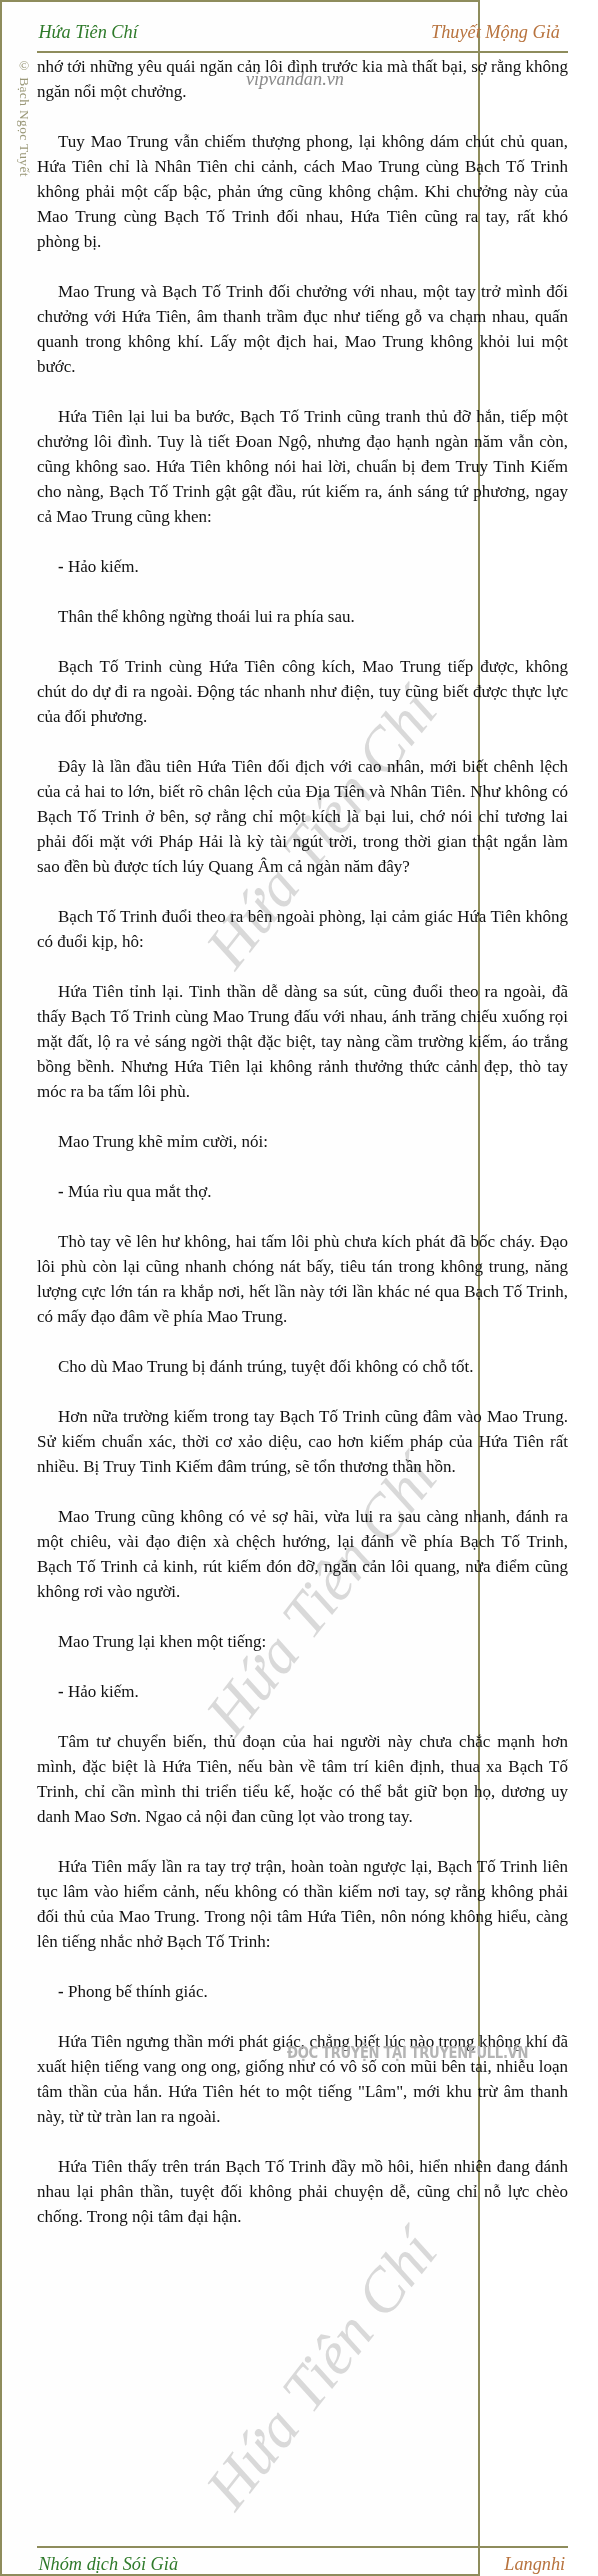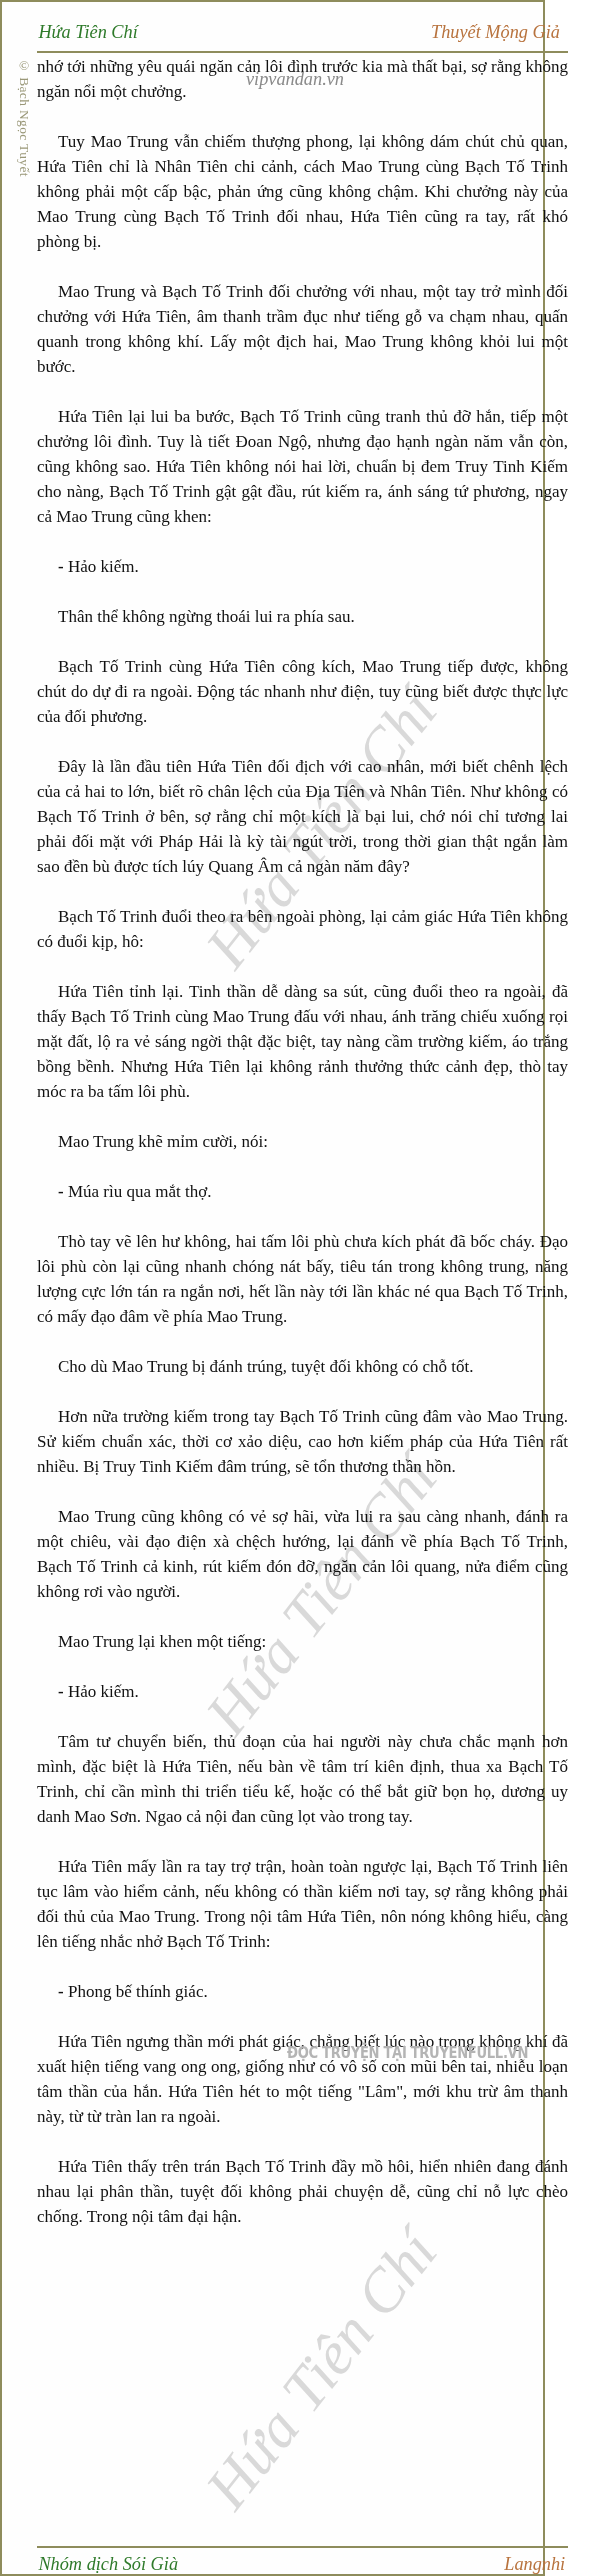--- a/index.html
+++ b/index.html
@@ -1,18 +1,18 @@
 <!DOCTYPE html>
 <html style="font-size:11.3px"><head>
 <meta charset="utf-8">
 <style>
   html, body { margin: 0; padding: 0; background: #ffffff; }
   body { width: 598px; height: 2576px; position: relative; overflow: hidden; }
   .frame {
-    position: absolute; left: 0; top: 0; width: 545px; height: 2576px;
+    position: absolute; left: 0; top: 0; width: 480px; height: 2576px;
     box-sizing: border-box; border: 2.8px solid #8e8c5c; background: #fefefe;
   }
   .header {
     position: absolute; left: 35px; top: 5.6px; width: 531px; height: 45px;
     border-bottom: 2.1px solid #8e8c5c; box-sizing: border-box;
     font-family: "Liberation Serif", serif; font-style: italic; font-size: 18.3px;
   }
   .header span { position: absolute; top: 14px; }
   .h-left { left: 1.4px; color: #2e7a2a; }
   .h-center { left: 209px; color: #8a8a8a; margin-top: 47px; }
@@ -73,21 +73,21 @@
       <p class="para">Mao Trung và Bạch Tố Trinh đối chưởng với nhau, một tay trở mình đối chưởng với Hứa Tiên, âm thanh trầm đục như tiếng gỗ va chạm nhau, quấn quanh trong không khí. Lấy một địch hai, Mao Trung không khỏi lui một bước.</p>
       <p class="para">Hứa Tiên lại lui ba bước, Bạch Tố Trinh cũng tranh thủ đỡ hắn, tiếp một chưởng lôi đình. Tuy là tiết Đoan Ngộ, nhưng đạo hạnh ngàn năm vẫn còn, cũng không sao. Hứa Tiên không nói hai lời, chuẩn bị đem Truy Tinh Kiếm cho nàng, Bạch Tố Trinh gật gật đầu, rút kiếm ra, ánh sáng tứ phương, ngay cả Mao Trung cũng khen:</p>
       <p class="dlg"><b>-</b> Hảo kiếm.</p>
       <p class="para">Thân thể không ngừng thoái lui ra phía sau.</p>
       <p class="para">Bạch Tố Trinh cùng Hứa Tiên công kích, Mao Trung tiếp được, không chút do dự đi ra ngoài. Động tác nhanh như điện, tuy cũng biết được thực lực của đối phương.</p>
       <p class="para">Đây là lần đầu tiên Hứa Tiên đối địch với cao nhân, mới biết chênh lệch của cả hai to lớn, biết rõ chân lệch của Địa Tiên và Nhân Tiên. Như không có Bạch Tố Trinh ở bên, sợ rằng chỉ một kích là bại lui, chớ nói chỉ tương lai phải đối mặt với Pháp Hải là kỳ tài ngút trời, trong thời gian thật ngắn làm sao đền bù được tích lúy Quang Âm cả ngàn năm đây?</p>
       <p class="para">Bạch Tố Trinh đuổi theo ra bên ngoài phòng, lại cảm giác Hứa Tiên không có đuổi kịp, hô:</p>
       <p class="para">Hứa Tiên tỉnh lại. Tinh thần dễ dàng sa sút, cũng đuổi theo ra ngoài, đã thấy Bạch Tố Trinh cùng Mao Trung đấu với nhau, ánh trăng chiếu xuống rọi mặt đất, lộ ra vẻ sáng ngời thật đặc biệt, tay nàng cầm trường kiếm, áo trắng bồng bềnh. Nhưng Hứa Tiên lại không rảnh thưởng thức cảnh đẹp, thò tay móc ra ba tấm lôi phù.</p>
       <p class="para">Mao Trung khẽ mỉm cười, nói:</p>
       <p class="dlg"><b>-</b> Múa rìu qua mắt thợ.</p>
-      <p class="para">Thò tay vẽ lên hư không, hai tấm lôi phù chưa kích phát đã bốc cháy. Đạo lôi phù còn lại cũng nhanh chóng nát bấy, tiêu tán trong không trung, năng lượng cực lớn tán ra ngắn nơi, hết lần này tới lần khác né qua Bạch Tố Trinh, có mấy đạo đâm về phía Mao Trung.</p>
+      <p class="para">Thò tay vẽ lên hư không, hai tấm lôi phù chưa kích phát đã bốc cháy. Đạo lôi phù còn lại cũng nhanh chóng nát bấy, tiêu tán trong không trung, năng lượng cực lớn tán ra khắp nơi, hết lần này tới lần khác né qua Bạch Tố Trinh, có mấy đạo đâm về phía Mao Trung.</p>
       <p class="para">Cho dù Mao Trung bị đánh trúng, tuyệt đối không có chỗ tốt.</p>
       <p class="para">Hơn nữa trường kiếm trong tay Bạch Tố Trinh cũng đâm vào Mao Trung. Sử kiếm chuẩn xác, thời cơ xảo diệu, cao hơn kiếm pháp của Hứa Tiên rất nhiều. Bị Truy Tinh Kiếm đâm trúng, sẽ tổn thương thần hồn.</p>
       <p class="para">Mao Trung cũng không có vẻ sợ hãi, vừa lui ra sau càng nhanh, đánh ra một chiêu, vài đạo điện xà chệch hướng, lại đánh về phía Bạch Tố Trinh, Bạch Tố Trinh cả kinh, rút kiếm đón đỡ, ngăn cản lôi quang, nửa điểm cũng không rơi vào người.</p>
       <p class="para">Mao Trung lại khen một tiếng:</p>
       <p class="dlg"><b>-</b> Hảo kiếm.</p>
       <p class="para">Tâm tư chuyển biến, thủ đoạn của hai người này chưa chắc mạnh hơn mình, đặc biệt là Hứa Tiên, nếu bàn về tâm trí kiên định, thua xa Bạch Tố Trinh, chỉ cần mình thi triển tiểu kế, hoặc có thể bắt giữ bọn họ, dương uy danh Mao Sơn. Ngao cả nội đan cũng lọt vào trong tay.</p>
       <p class="para">Hứa Tiên mấy lần ra tay trợ trận, hoàn toàn ngược lại, Bạch Tố Trinh liên tục lâm vào hiểm cảnh, nếu không có thần kiếm nơi tay, sợ rằng không phải đối thủ của Mao Trung. Trong nội tâm Hứa Tiên, nôn nóng không hiểu, càng lên tiếng nhắc nhở Bạch Tố Trinh:</p>
       <p class="dlg"><b>-</b> Phong bế thính giác.</p>
       <p class="para">Hứa Tiên ngưng thần mới phát giác, chẳng biết lúc nào trong không khí đã xuất hiện tiếng vang ong ong, giống như có vô số con mũi bên tai, nhiễu loạn tâm thần của hắn. Hứa Tiên hét to một tiếng "Lâm", mới khu trừ âm thanh này, từ từ tràn lan ra ngoài.</p>
       <p class="para">Hứa Tiên thấy trên trán Bạch Tố Trinh đầy mồ hôi, hiển nhiên đang đánh nhau lại phân thần, tuyệt đối không phải chuyện dễ, cũng chỉ nỗ lực chèo chống. Trong nội tâm đại hận.</p>

